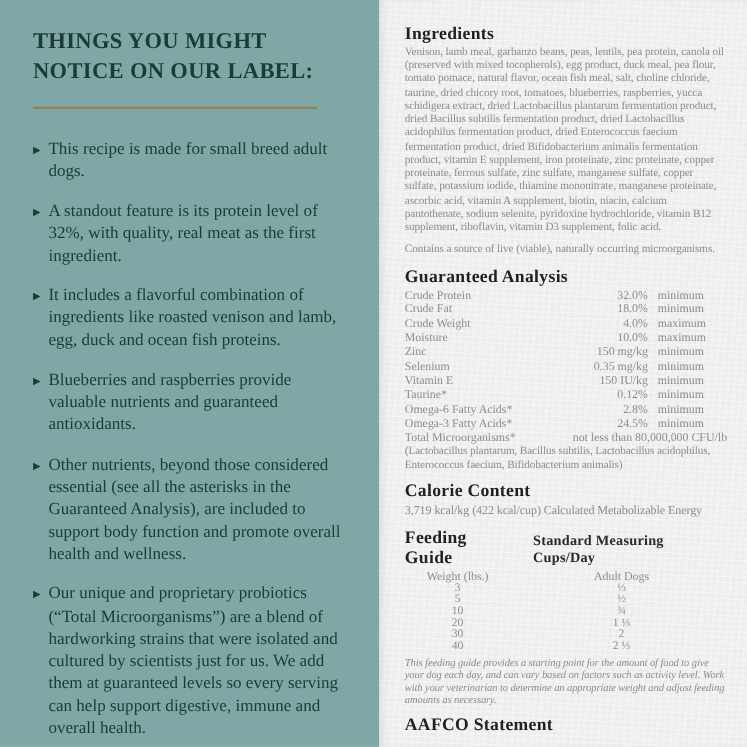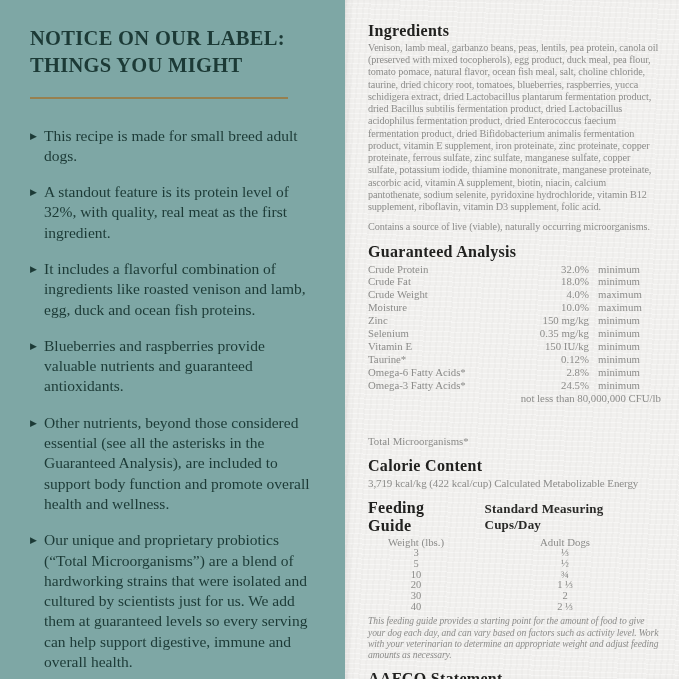--- a/index.html
+++ b/index.html
@@ -42,21 +42,21 @@
   .sec{margin:0 0 9px 0;}
   .body-text{font-size:10.2px;line-height:1.2;letter-spacing:-0.1px;}
   .contains{margin-top:8px;}
 
   
   .ga-row{display:flex;font-size:10.8px;line-height:1.2;}
   .ga-name{width:128px;}
   .ga-value{width:93px;text-align:right;}
   .ga-qual{flex:1;padding-left:9px;}
   .ga-total{display:flex;font-size:10.8px;line-height:1.2;}
-  .ga-total .tname{white-space:nowrap;margin-top:43px;}
+  .ga-total .tname{white-space:nowrap;}
   .ga-total .tvalue{flex:1;text-align:right;}
   .ga-detail,.ga-foot{font-size:10.2px;line-height:1.2;letter-spacing:-0.1px;}
   .ga-foot{margin-top:1px;}
 
   
   .fg-head{display:flex;align-items:center;}
   .fg-sub{font-size:13px;font-weight:bold;color:#2a2a28;margin-left:14px;letter-spacing:.2px;}
   .fg-cols{display:flex;font-size:10.8px;margin-top:1px;}
   .fg-c1{width:96px;text-align:center;}
   .fg-c2{width:150px;margin-left:26px;text-align:center;}
@@ -64,23 +64,23 @@
   .fg-note{font-size:9.6px;font-style:italic;line-height:1.18;margin-top:3px;letter-spacing:-0.1px;}
 </style>
 </head>
 <body>
 
 <div class="wrap">
 
   <aside class="panel">
     <h1>
 
+        <span class="hline">THINGS YOU MIGHT</span>
+
         <span class="hline">NOTICE ON OUR LABEL:</span>
-
-        <span class="hline">THINGS YOU MIGHT</span>
       </h1>
     <div class="rule"></div>
     <ul class="bullets">
 
         <li class="bullet">
           <span class="marker">▶</span>
           <span class="btext">This recipe is made for small breed adult dogs.</span>
         </li>
 
         <li class="bullet">
@@ -179,20 +179,21 @@
           <div class="ga-row">
             <span class="ga-name">Omega-3 Fatty Acids*</span>
             <span class="ga-value">24.5%</span>
             <span class="ga-qual">minimum</span>
           </div>
         </div>
       <div class="ga-total">
         <span class="tname">Total Microorganisms*</span>
         <span class="tvalue">not less than 80,000,000 CFU/lb</span>
       </div>
+      <div class="ga-detail">(Lactobacillus plantarum, Bacillus subtilis, Lactobacillus acidophilus, Enterococcus faecium, Bifidobacterium animalis)</div>
     </div>
 
     <div class="sec">
       <h2>Calorie Content</h2>
       <div class="body-text" style="font-size:11px">3,719 kcal/kg (422 kcal/cup) Calculated Metabolizable Energy</div>
     </div>
 
     <div class="sec">
       <div class="fg-head">
         <h2 style="margin:0">Feeding Guide</h2>

